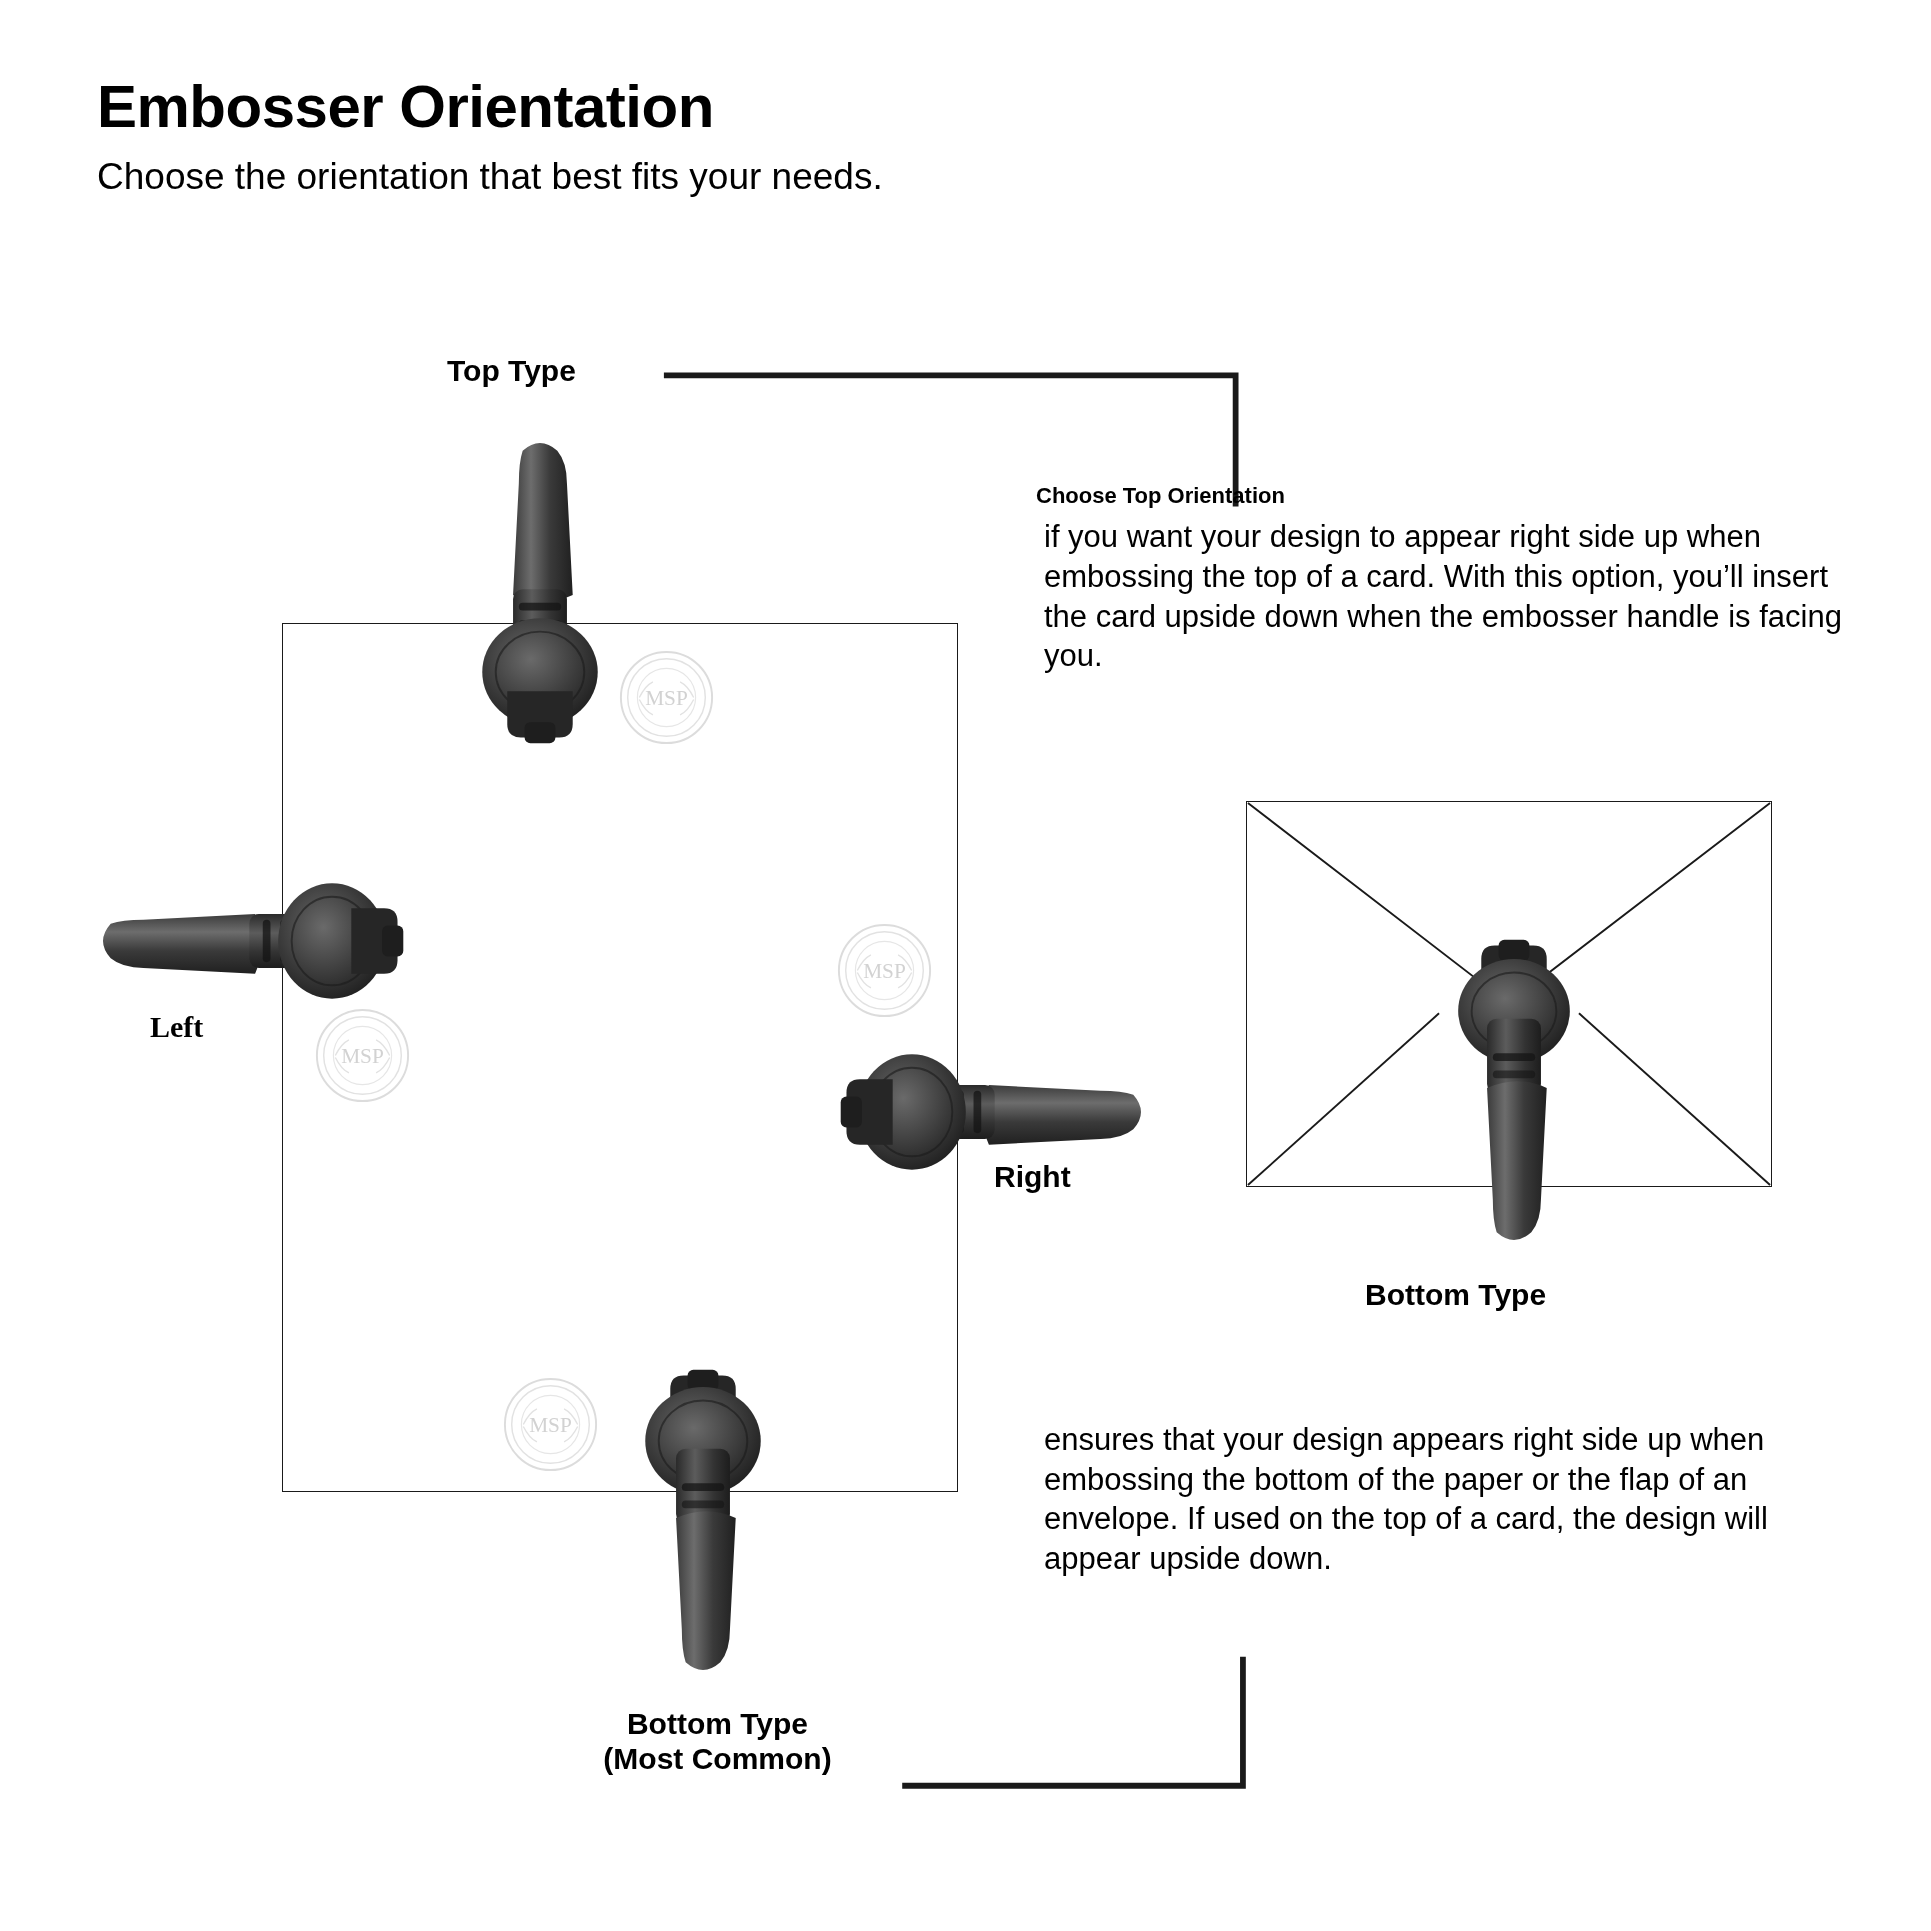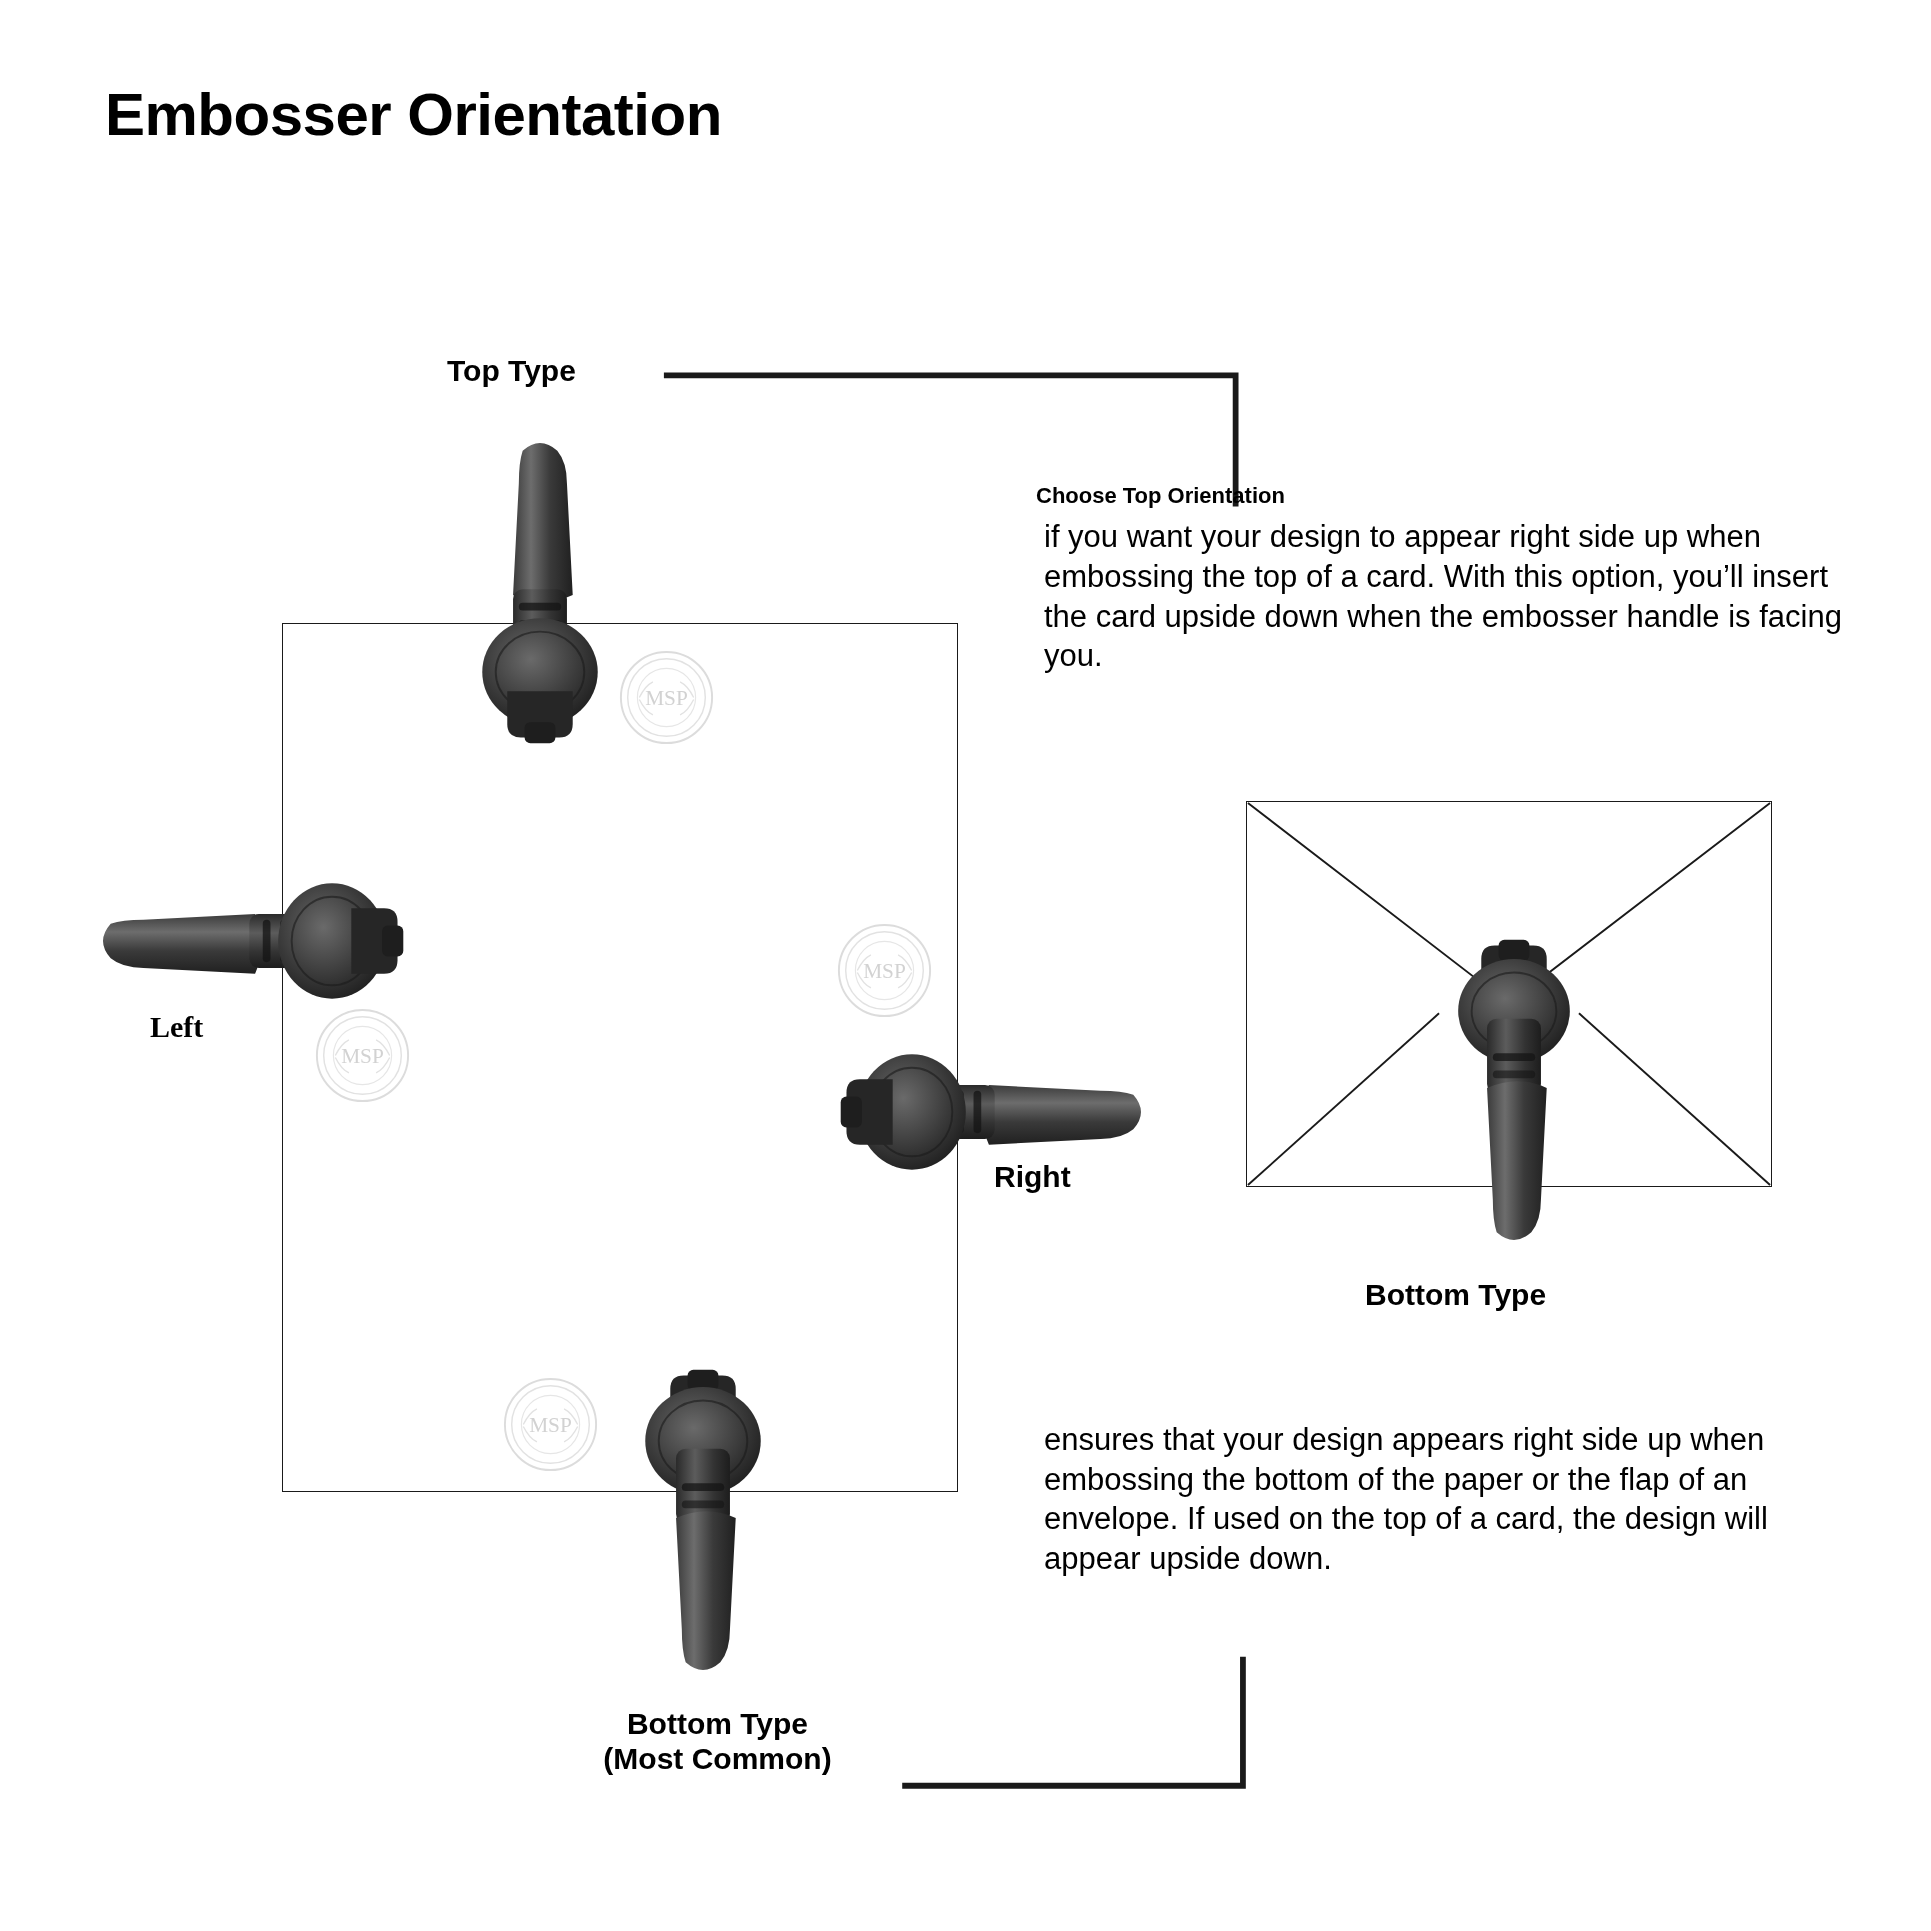--- a/index.html
+++ b/index.html
@@ -21,21 +21,21 @@
     position: absolute;
     left: 97px;
     top: 75px;
     width: 1352px;
   }
   #page-title {
     font-size: 60px;
     font-weight: bold;
     letter-spacing: -0.5px;
     line-height: 1.05;
-    margin: 8px;
+    margin: 0;
   }
   #page-subtitle {
     font-size: 37px;
     font-weight: normal;
     margin: 17.4px 0 0 0;
     line-height: 1.2;
   }
 
   
   #paper-rect {
@@ -125,20 +125,21 @@
     position: absolute;
     pointer-events: none;
   }
   .leader svg { display: block; }
 </style>
 </head>
 <body>
 
 <div id="header">
   <h1 id="page-title">Embosser Orientation</h1>
+  <p id="page-subtitle">Choose the orientation that best fits your needs.</p>
 </div>
 
 <div id="paper-rect"></div>
 
 <div class="seal" style="left:618px; top:649px;">
   <svg viewBox="0 0 100 100" aria-hidden="true">
     <circle cx="50" cy="50" r="47" fill="none" stroke="#dcdcdc" stroke-width="2"></circle>
     <circle cx="50" cy="50" r="40" fill="none" stroke="#e2e2e2" stroke-width="1.5"></circle>
     <circle cx="50" cy="50" r="30" fill="none" stroke="#e6e6e6" stroke-width="1.2"></circle>
     <path d="M22 50 q6 -12 14 -16 M78 50 q-6 -12 -14 -16 M22 52 q6 12 14 16 M78 52 q-6 12 -14 16" fill="none" stroke="#e2e2e2" stroke-width="1.4"></path>

